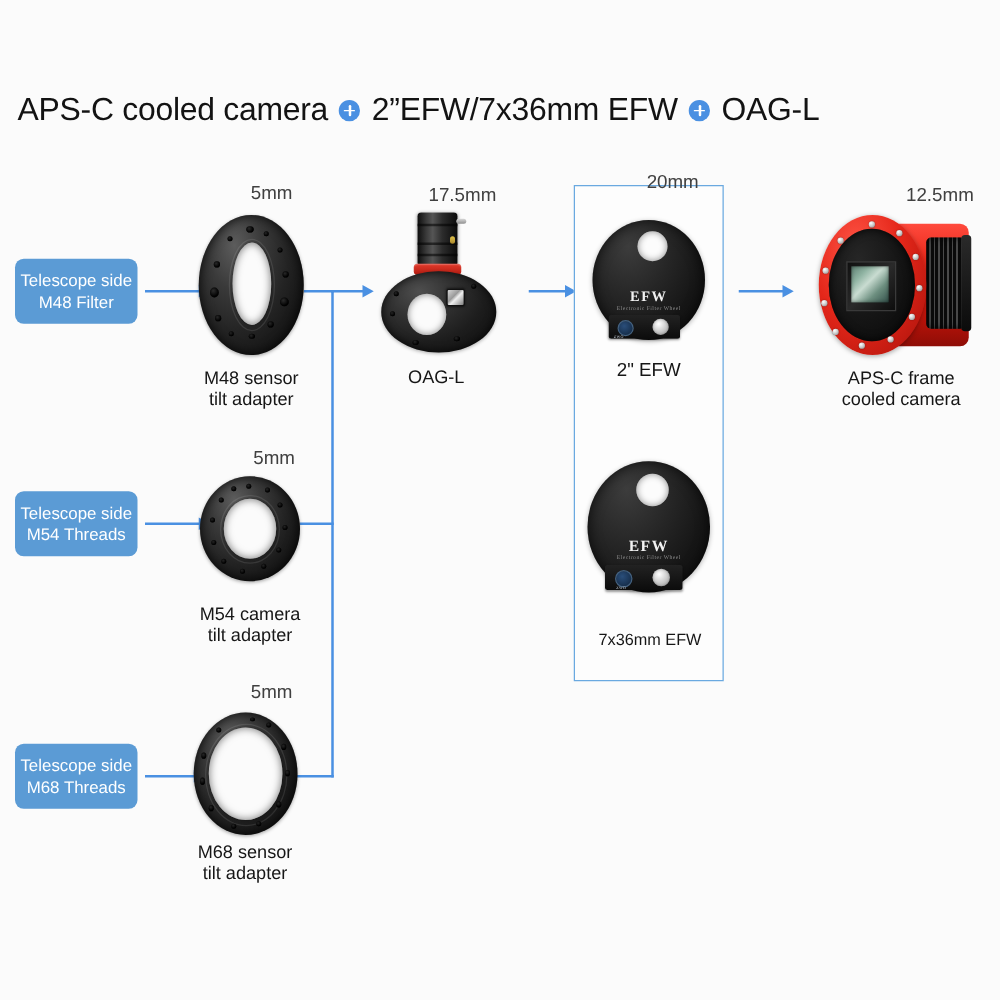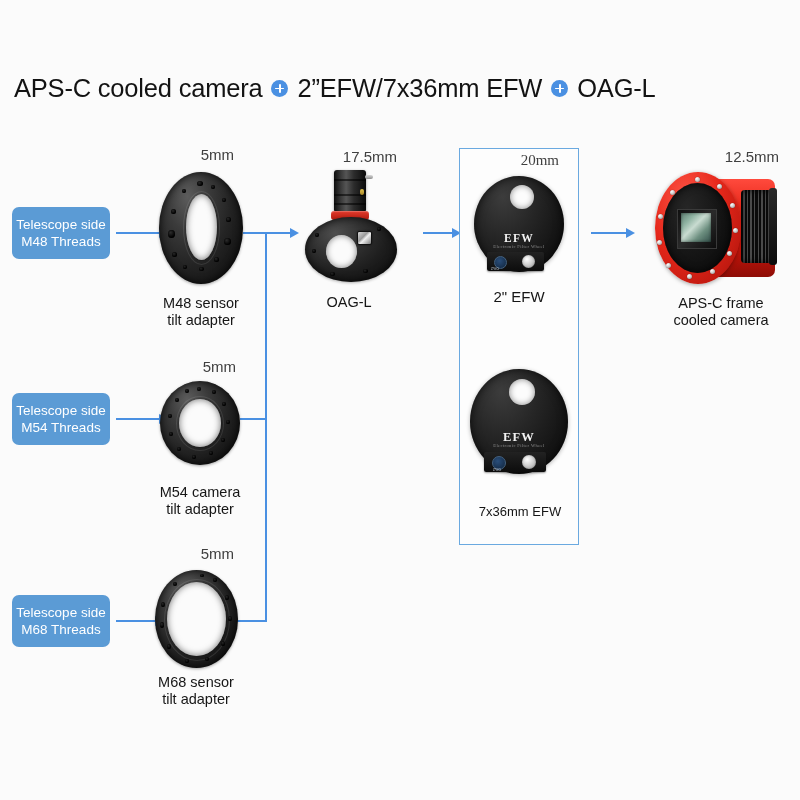--- a/index.html
+++ b/index.html
@@ -227,21 +227,21 @@
   <div id="title-bar">
     <span class="title-text">APS-C cooled camera</span>
     <span class="plus-icon"></span>
     <span class="title-text">2”EFW/7x36mm EFW</span>
     <span class="plus-icon"></span>
     <span class="title-text">OAG-L</span>
   </div>
 
   <div class="side-label" style="left:12px;top:207px;">
     <span>Telescope side</span>
-    <span>M48 Threads</span>
+    <span>M48 Filter</span>
   </div>
   <div class="side-label" style="left:12px;top:393px;">
     <span>Telescope side</span>
     <span>M54 Threads</span>
   </div>
   <div class="side-label" style="left:12px;top:595px;">
     <span>Telescope side</span>
     <span>M68 Threads</span>
   </div>
 
@@ -351,21 +351,21 @@
     <div class="hole" style="left:58px;top:99px;width:5px;height:4px;"></div>
     <div class="hole" style="left:72px;top:57px;width:4px;height:4px;"></div>
   </div>
   <div class="caption" style="left:301px;top:294px;width:96px;">OAG-L</div>
 
   <div class="conn h-line" style="left:423px;top:231.8px;width:30px;"></div>
   <div class="arrow-head" style="left:452px;top:227.5px;"></div>
 
   <div id="efw-box" style="left:459px;top:148px;width:120px;height:397px;"></div>
 
-  <div class="dim-label" style="left:479px;top:152px;width:80px;font-family:Liberation Serif, serif;">20mm</div>
+  <div class="dim-label" style="left:479px;top:137px;width:80px;">20mm</div>
   <div class="efw-wrap" style="left:474px;top:176px;width:90px;height:96px;">
     <div class="efw-disc"></div>
     <div class="efw-aperture" style="left:36px;top:9px;width:24px;height:24px;"></div>
     <div class="efw-logo" style="top:56px;">EFW</div>
     <div class="efw-sub" style="top:68px;">Electronic Filter Wheel</div>
     <div class="efw-ctrl" style="left:13px;top:76px;width:57px;height:19px;"></div>
     <div class="zwo-badge" style="left:20px;top:80px;width:11px;height:11px;"></div>
     <div class="zwo-badge-text" style="left:-24px;top:91px;">ZWO</div>
     <div class="silver-knob" style="left:48px;top:79px;width:13px;height:13px;"></div>
   </div>

